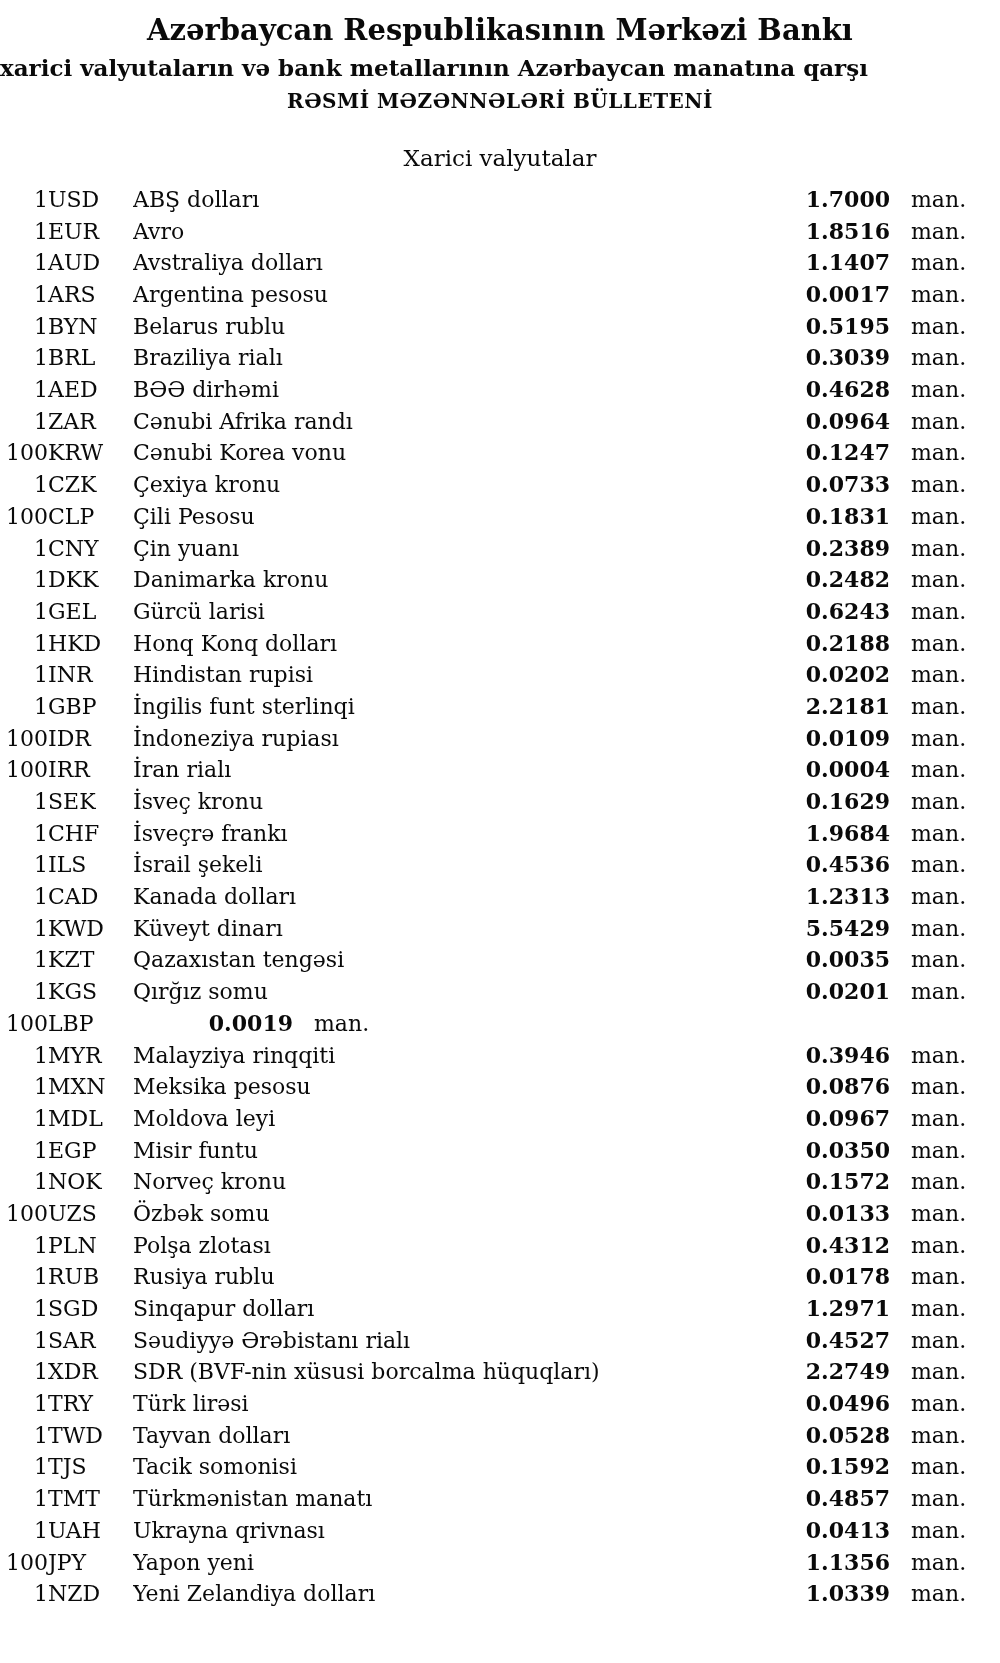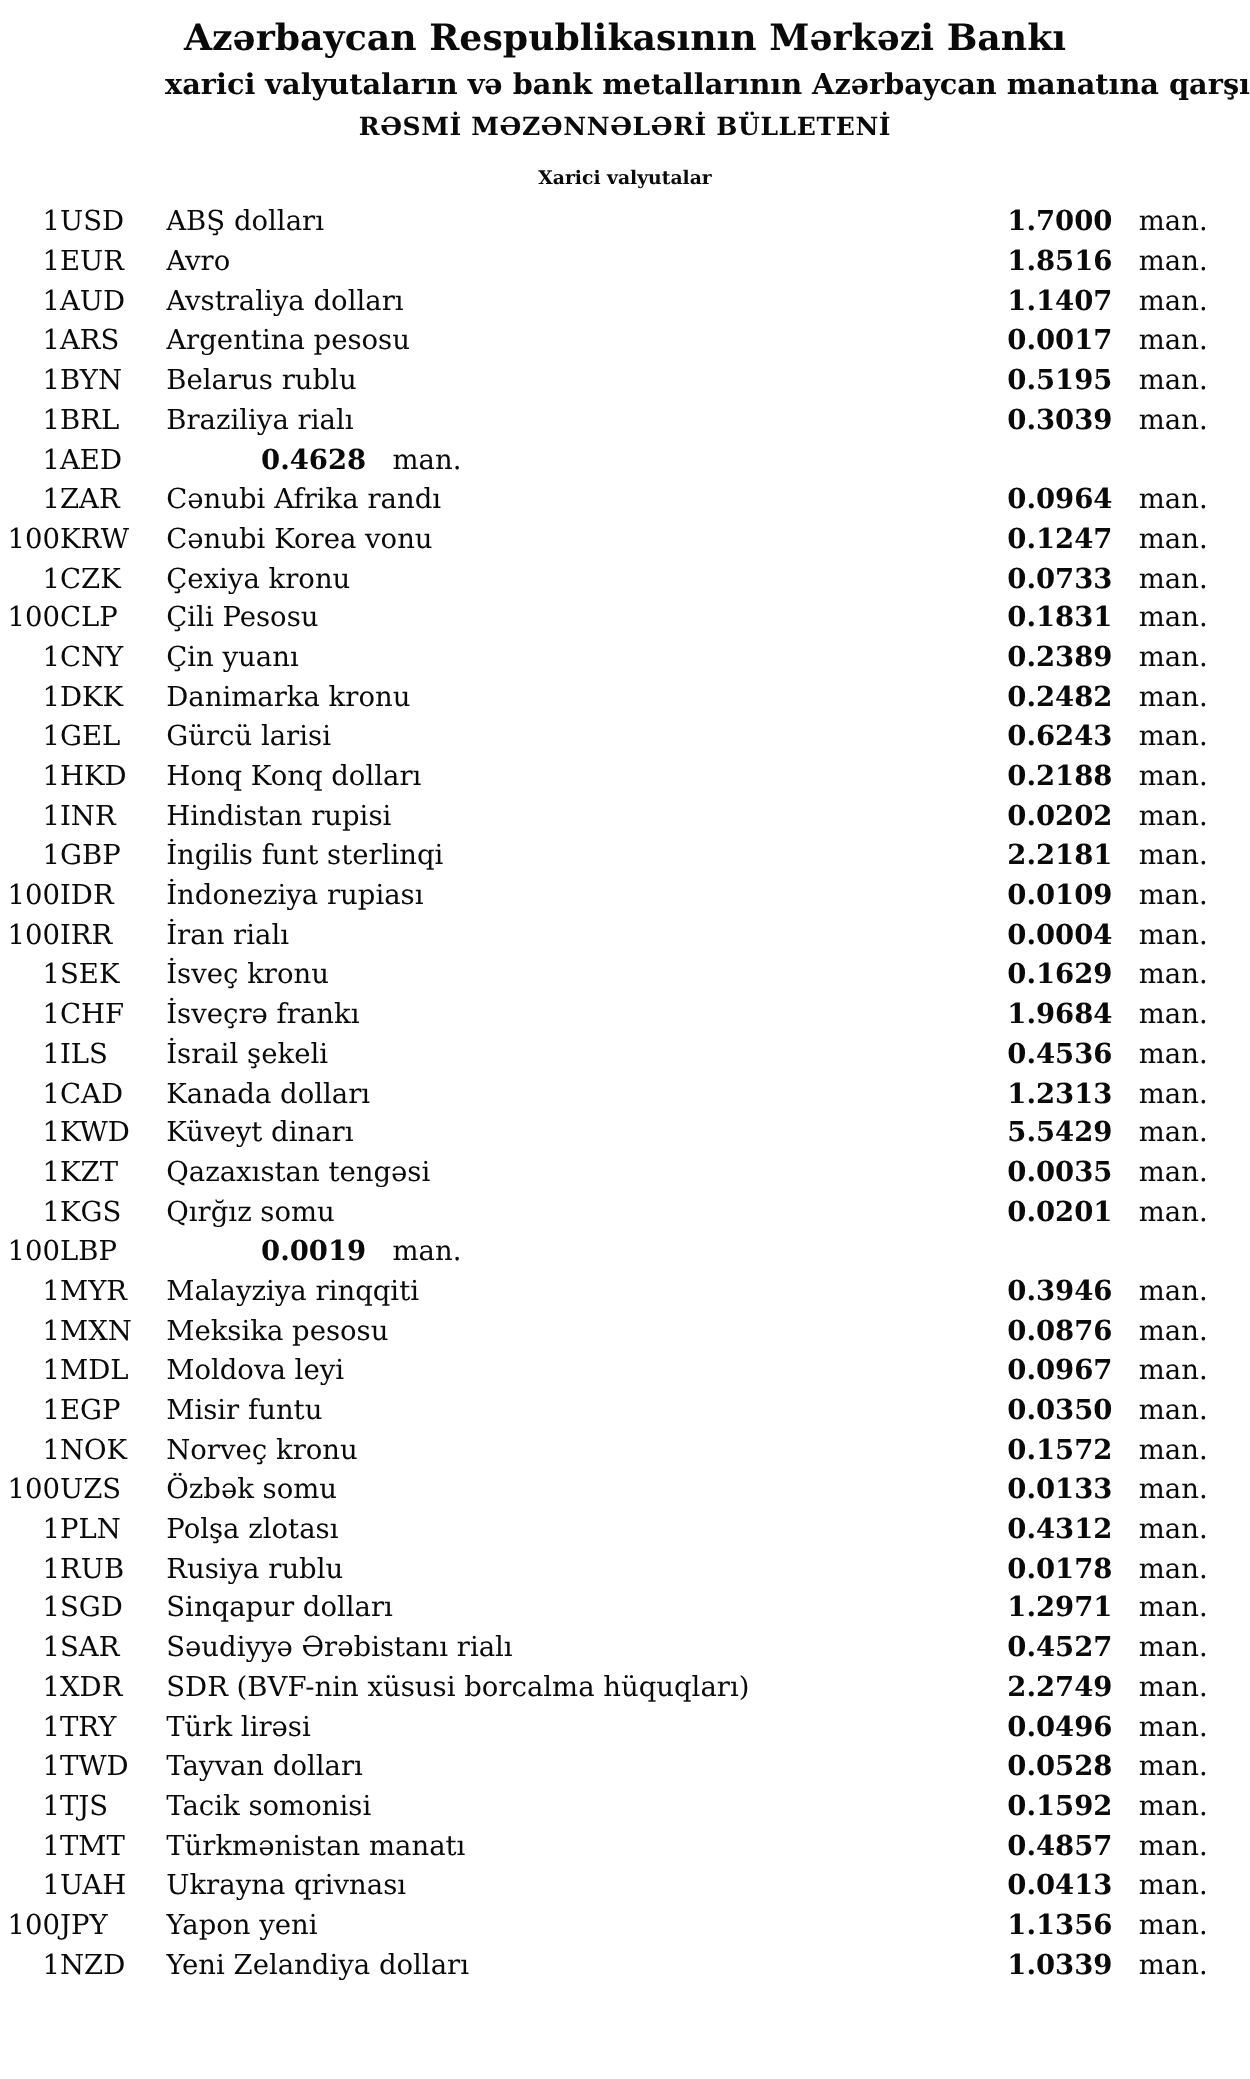--- a/index.html
+++ b/index.html
@@ -26,39 +26,39 @@
     line-height: 1.2;
   }
   .date-line {
     text-align: center;
     font-weight: bold;
     font-size: 23px;
     margin-top: 9px;
     line-height: 1.2;
   }
   .subtitle1 {
-    text-align: right;
+    text-align: left;
     font-weight: bold;
     font-size: 23px;
     margin-top: 6px;
     line-height: 1.2;
   }
   .subtitle2 {
     text-align: center;
     font-weight: bold;
     font-size: 20px;
     margin-top: 8px;
     letter-spacing: 0.5px;
     line-height: 1.2;
   }
   .section-title {
     text-align: center;
-    font-weight: bold;
-    font-size: 15px;
-    margin-top: 20px;
+    font-weight: normal;
+    font-size: 23px;
+    margin-top: 32px;
     line-height: 1.2;
   }
   .rates-table {
     margin-top: 11px;
   }
   .row {
     display: flex;
     height: 31.7px;
     line-height: 31.7px;
     font-size: 22px;
@@ -147,20 +147,21 @@
     <span class="cell-qty">1</span>
     <span class="cell-code">BRL</span>
     <span class="cell-name">Braziliya rialı</span>
     <span class="cell-rate">0.3039</span>
     <span class="cell-unit">man.</span>
   </div>
 
   <div class="row">
     <span class="cell-qty">1</span>
     <span class="cell-code">AED</span>
+    <span class="cell-name">BƏƏ dirhəmi</span>
     <span class="cell-rate">0.4628</span>
     <span class="cell-unit">man.</span>
   </div>
 
   <div class="row">
     <span class="cell-qty">1</span>
     <span class="cell-code">ZAR</span>
     <span class="cell-name">Cənubi Afrika randı</span>
     <span class="cell-rate">0.0964</span>
     <span class="cell-unit">man.</span>

